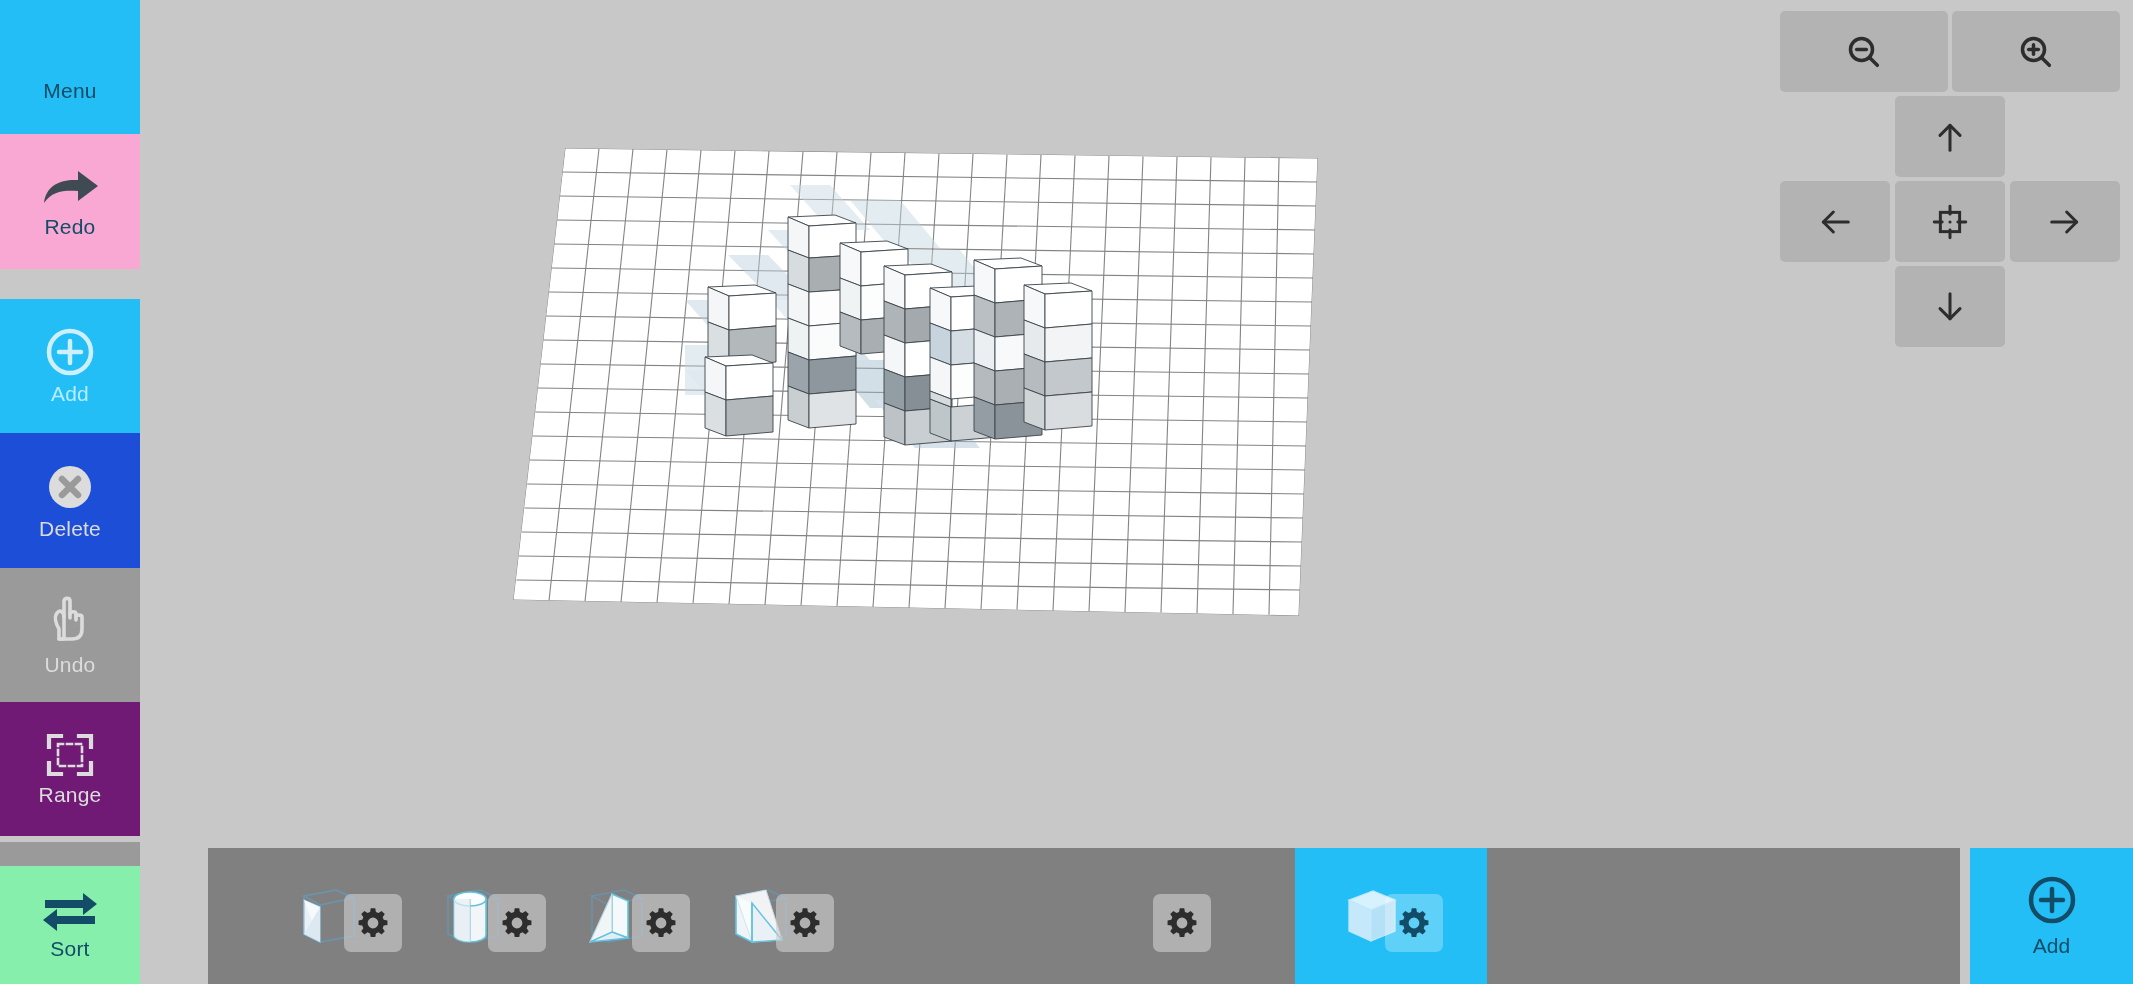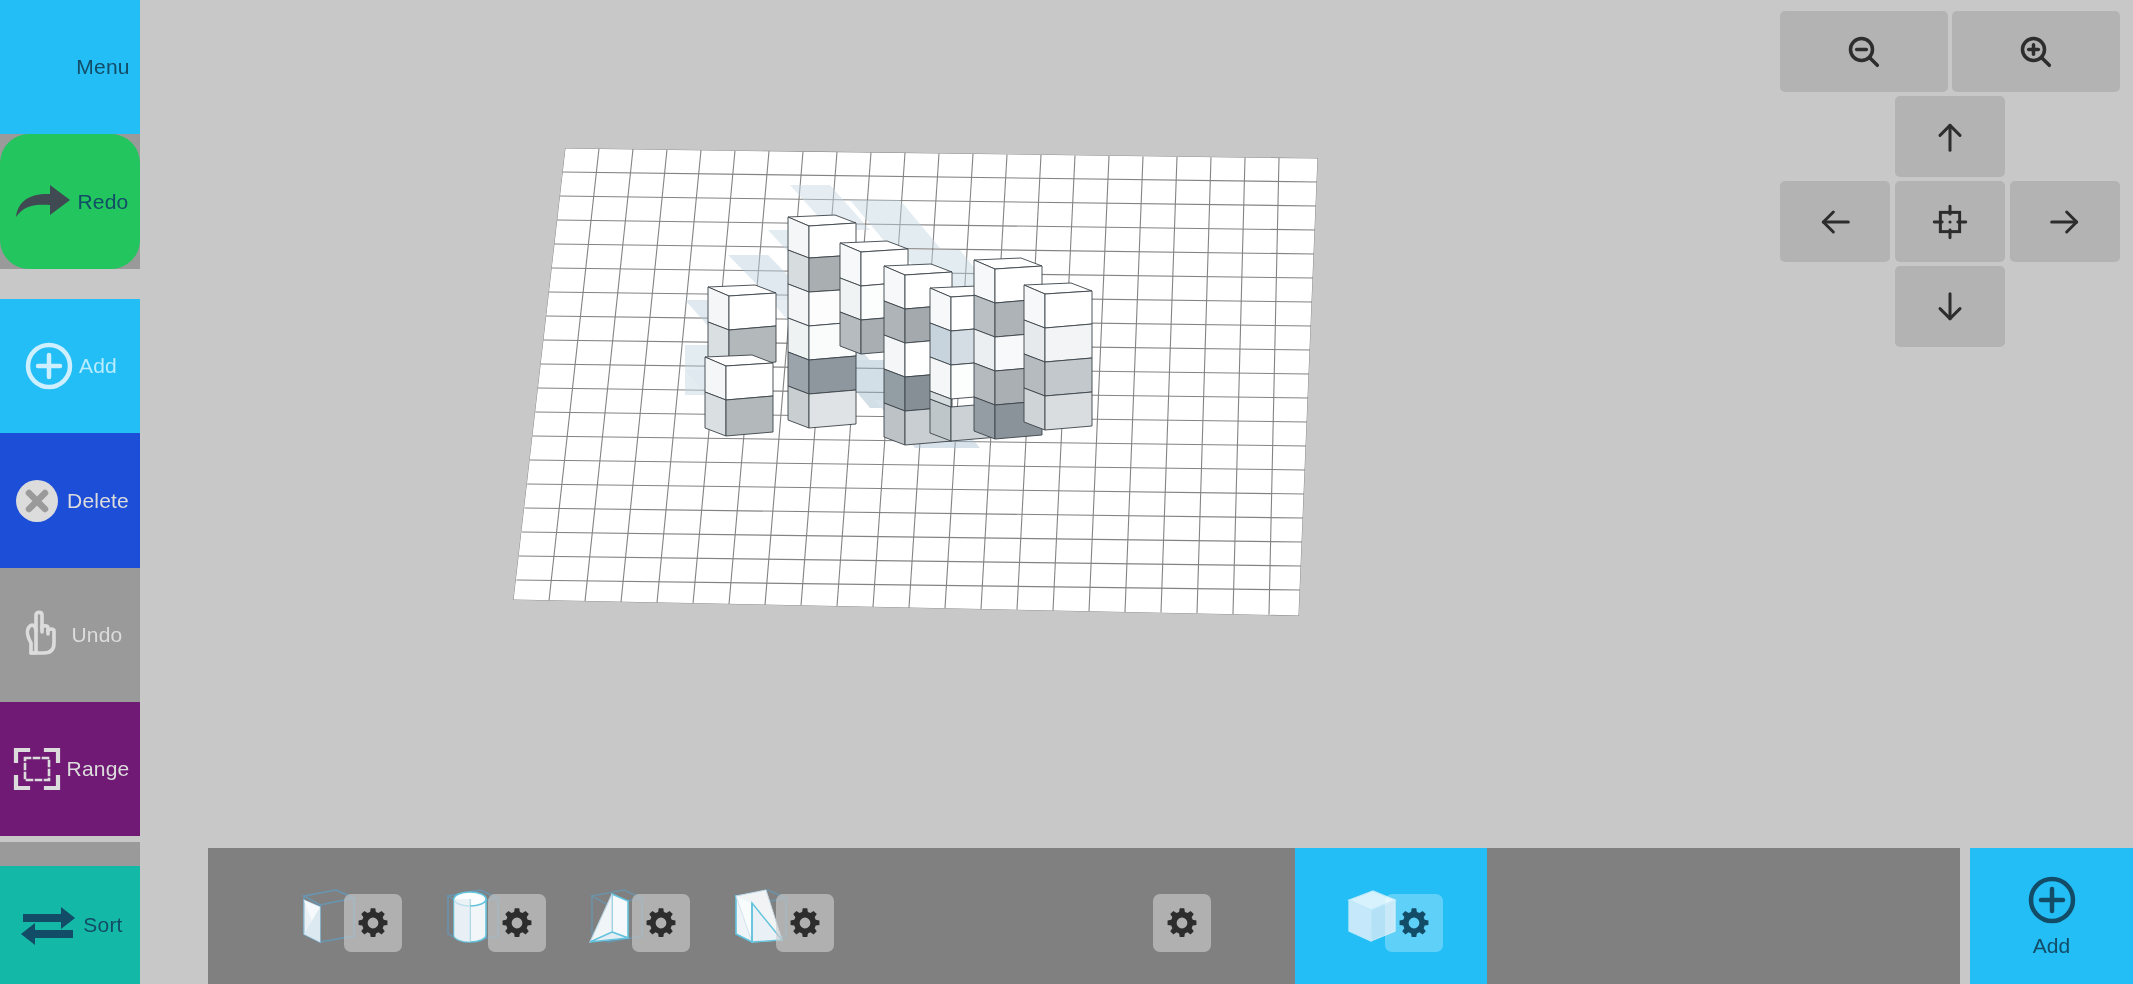--- a/index.html
+++ b/index.html
@@ -14,38 +14,38 @@
   
   #sidebar {
     position: absolute; left: 0; top: 0;
     width: 140px; height: 984px;
     background: #9a9a9a;
     display: flex; flex-direction: column;
   }
   .side-item {
     position: relative;
     width: 140px;
-    display: flex; flex-direction: row;
+    display: flex; flex-direction: column;
     align-items: center; justify-content: center;
     gap: 4px;
     user-select: none;
   }
   .side-item .ico { display: flex; align-items: center; justify-content: center; }
   .side-item .lbl {
     font-size: 21px; line-height: 24px; letter-spacing: .2px;
   }
   .si-menu   { height: 137px; background: #22bef5; }
   .si-undo   { height: 137px; background: #22bef5; }
-  .si-redo   { height: 137px; background: #22c55e; border-radius: 29px; }
+  .si-redo   { height: 137px; background: #f9a8d4; }
   .si-gap    { height: 31px;  background: #c8c8c8; }
   .si-add    { height: 137px; background: #22bef5; }
   .si-delete { height: 137px; background: #1d4ed8; }
   .si-point  { height: 137px; background: #9a9a9a; }
   .si-range  { height: 137px; background: #701a75; }
-  .si-sort   { height: 120px; background: #14b8a6; margin-top: 24px; }
+  .si-sort   { height: 120px; background: #86efac; margin-top: 24px; }
   .dark-lbl  { color: #134c66; }
   .light-lbl { color: #dcdcdc; }
   .addlbl    { color: #b8ecff; }
 
   .hamburger { width: 62px; height: 44px; display: flex; flex-direction: column; justify-content: space-between; }
   .hamburger span { display: block; height: 10px; background: #134c66; border-radius: 1px; }
 
   
   #viewport {
     position: absolute; left: 140px; top: 0;

